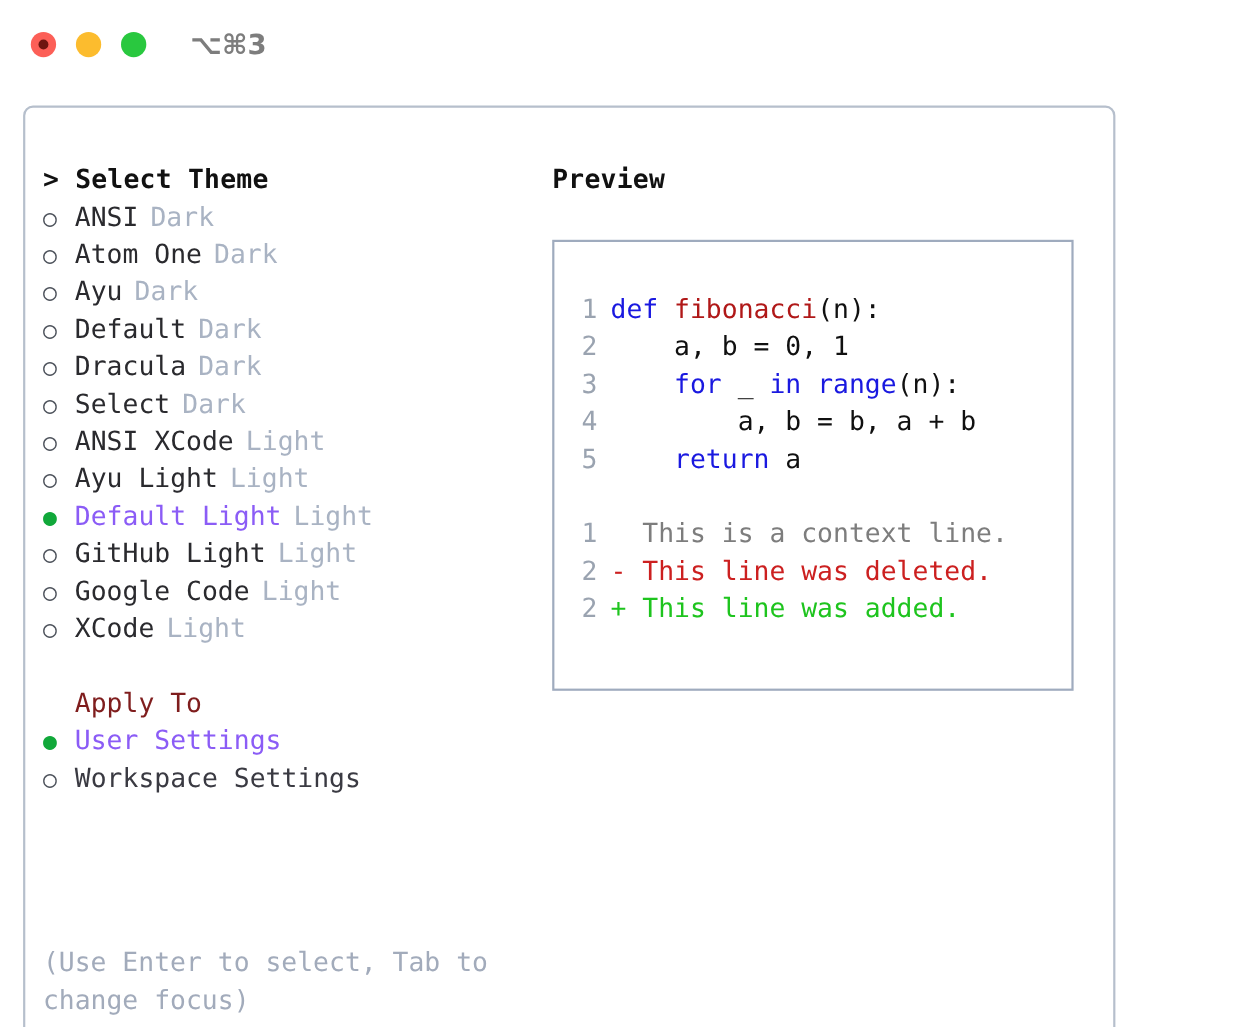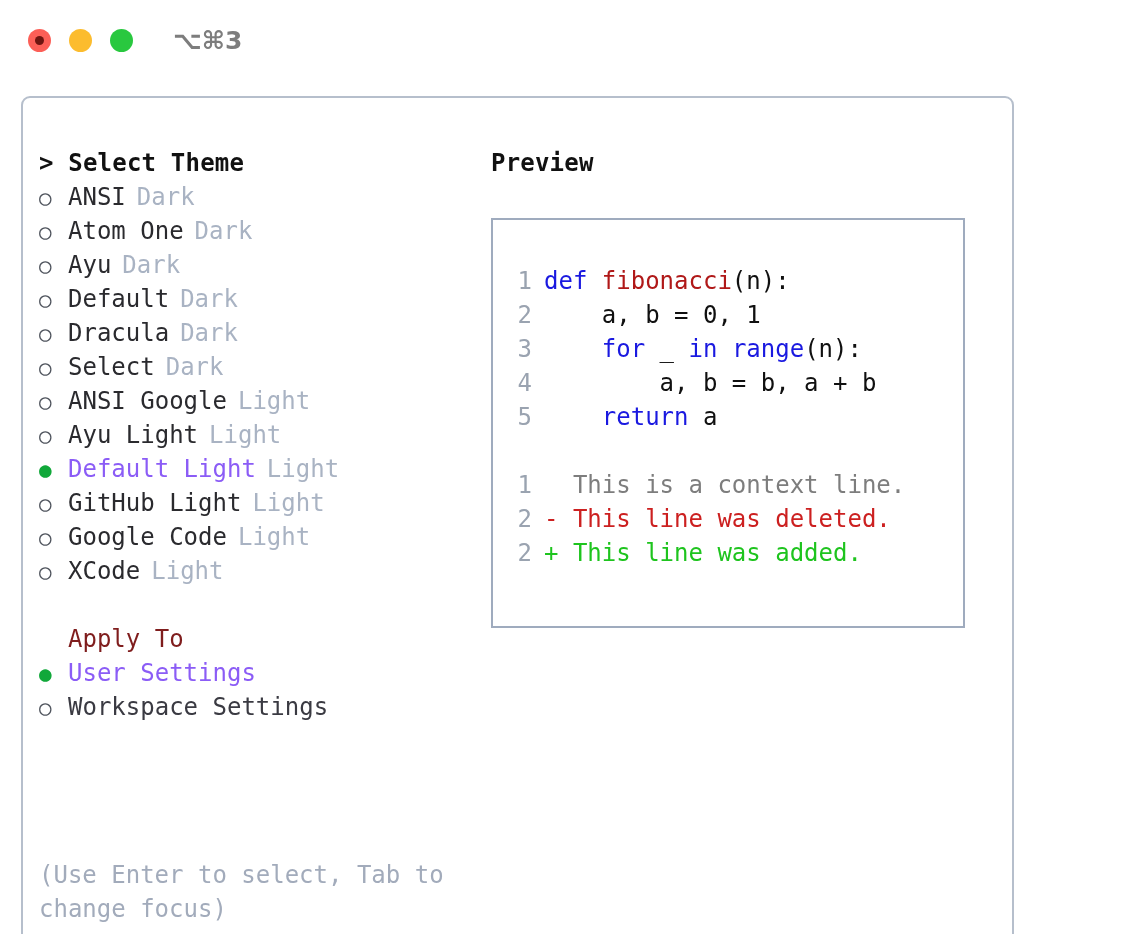--- a/index.html
+++ b/index.html
@@ -144,21 +144,21 @@
     top: 760px;
     width: 410px;
     font-size: 24px;
     line-height: 34px;
     color: #a2abbb;
   }
 
   
   .right-col {
     position: absolute;
-    left: 468px;
+    left: 479px;
     top: 48px;
     width: 490px;
   }
   .preview-head {
     font-size: 24px;
     font-weight: 700;
     color: #111111;
     line-height: 34px;
     letter-spacing: 0.2px;
   }
@@ -217,21 +217,21 @@
 
         <div class="section-head">&gt; Select Theme</div>
 
         <div id="theme-list">
             <div class="opt-row"><span class="bullet bullet-off">○</span><span class="opt-name">ANSI</span><span class="opt-tag">Dark</span></div>
             <div class="opt-row"><span class="bullet bullet-off">○</span><span class="opt-name">Atom One</span><span class="opt-tag">Dark</span></div>
             <div class="opt-row"><span class="bullet bullet-off">○</span><span class="opt-name">Ayu</span><span class="opt-tag">Dark</span></div>
             <div class="opt-row"><span class="bullet bullet-off">○</span><span class="opt-name">Default</span><span class="opt-tag">Dark</span></div>
             <div class="opt-row"><span class="bullet bullet-off">○</span><span class="opt-name">Dracula</span><span class="opt-tag">Dark</span></div>
             <div class="opt-row"><span class="bullet bullet-off">○</span><span class="opt-name">Select</span><span class="opt-tag">Dark</span></div>
-            <div class="opt-row"><span class="bullet bullet-off">○</span><span class="opt-name">ANSI Google</span><span class="opt-tag">Light</span></div>
+            <div class="opt-row"><span class="bullet bullet-off">○</span><span class="opt-name">ANSI XCode</span><span class="opt-tag">Light</span></div>
             <div class="opt-row"><span class="bullet bullet-off">○</span><span class="opt-name">Ayu Light</span><span class="opt-tag">Light</span></div>
             <div class="opt-row"><span class="bullet bullet-on">●</span><span class="opt-name sel">Default Light</span><span class="opt-tag">Light</span></div>
             <div class="opt-row"><span class="bullet bullet-off">○</span><span class="opt-name">GitHub Light</span><span class="opt-tag">Light</span></div>
             <div class="opt-row"><span class="bullet bullet-off">○</span><span class="opt-name">Google Code</span><span class="opt-tag">Light</span></div>
             <div class="opt-row"><span class="bullet bullet-off">○</span><span class="opt-name">XCode</span><span class="opt-tag">Light</span></div>
           </div>
 
         <div class="gap-block"></div>
 
         <div class="sub-head">Apply To</div>

